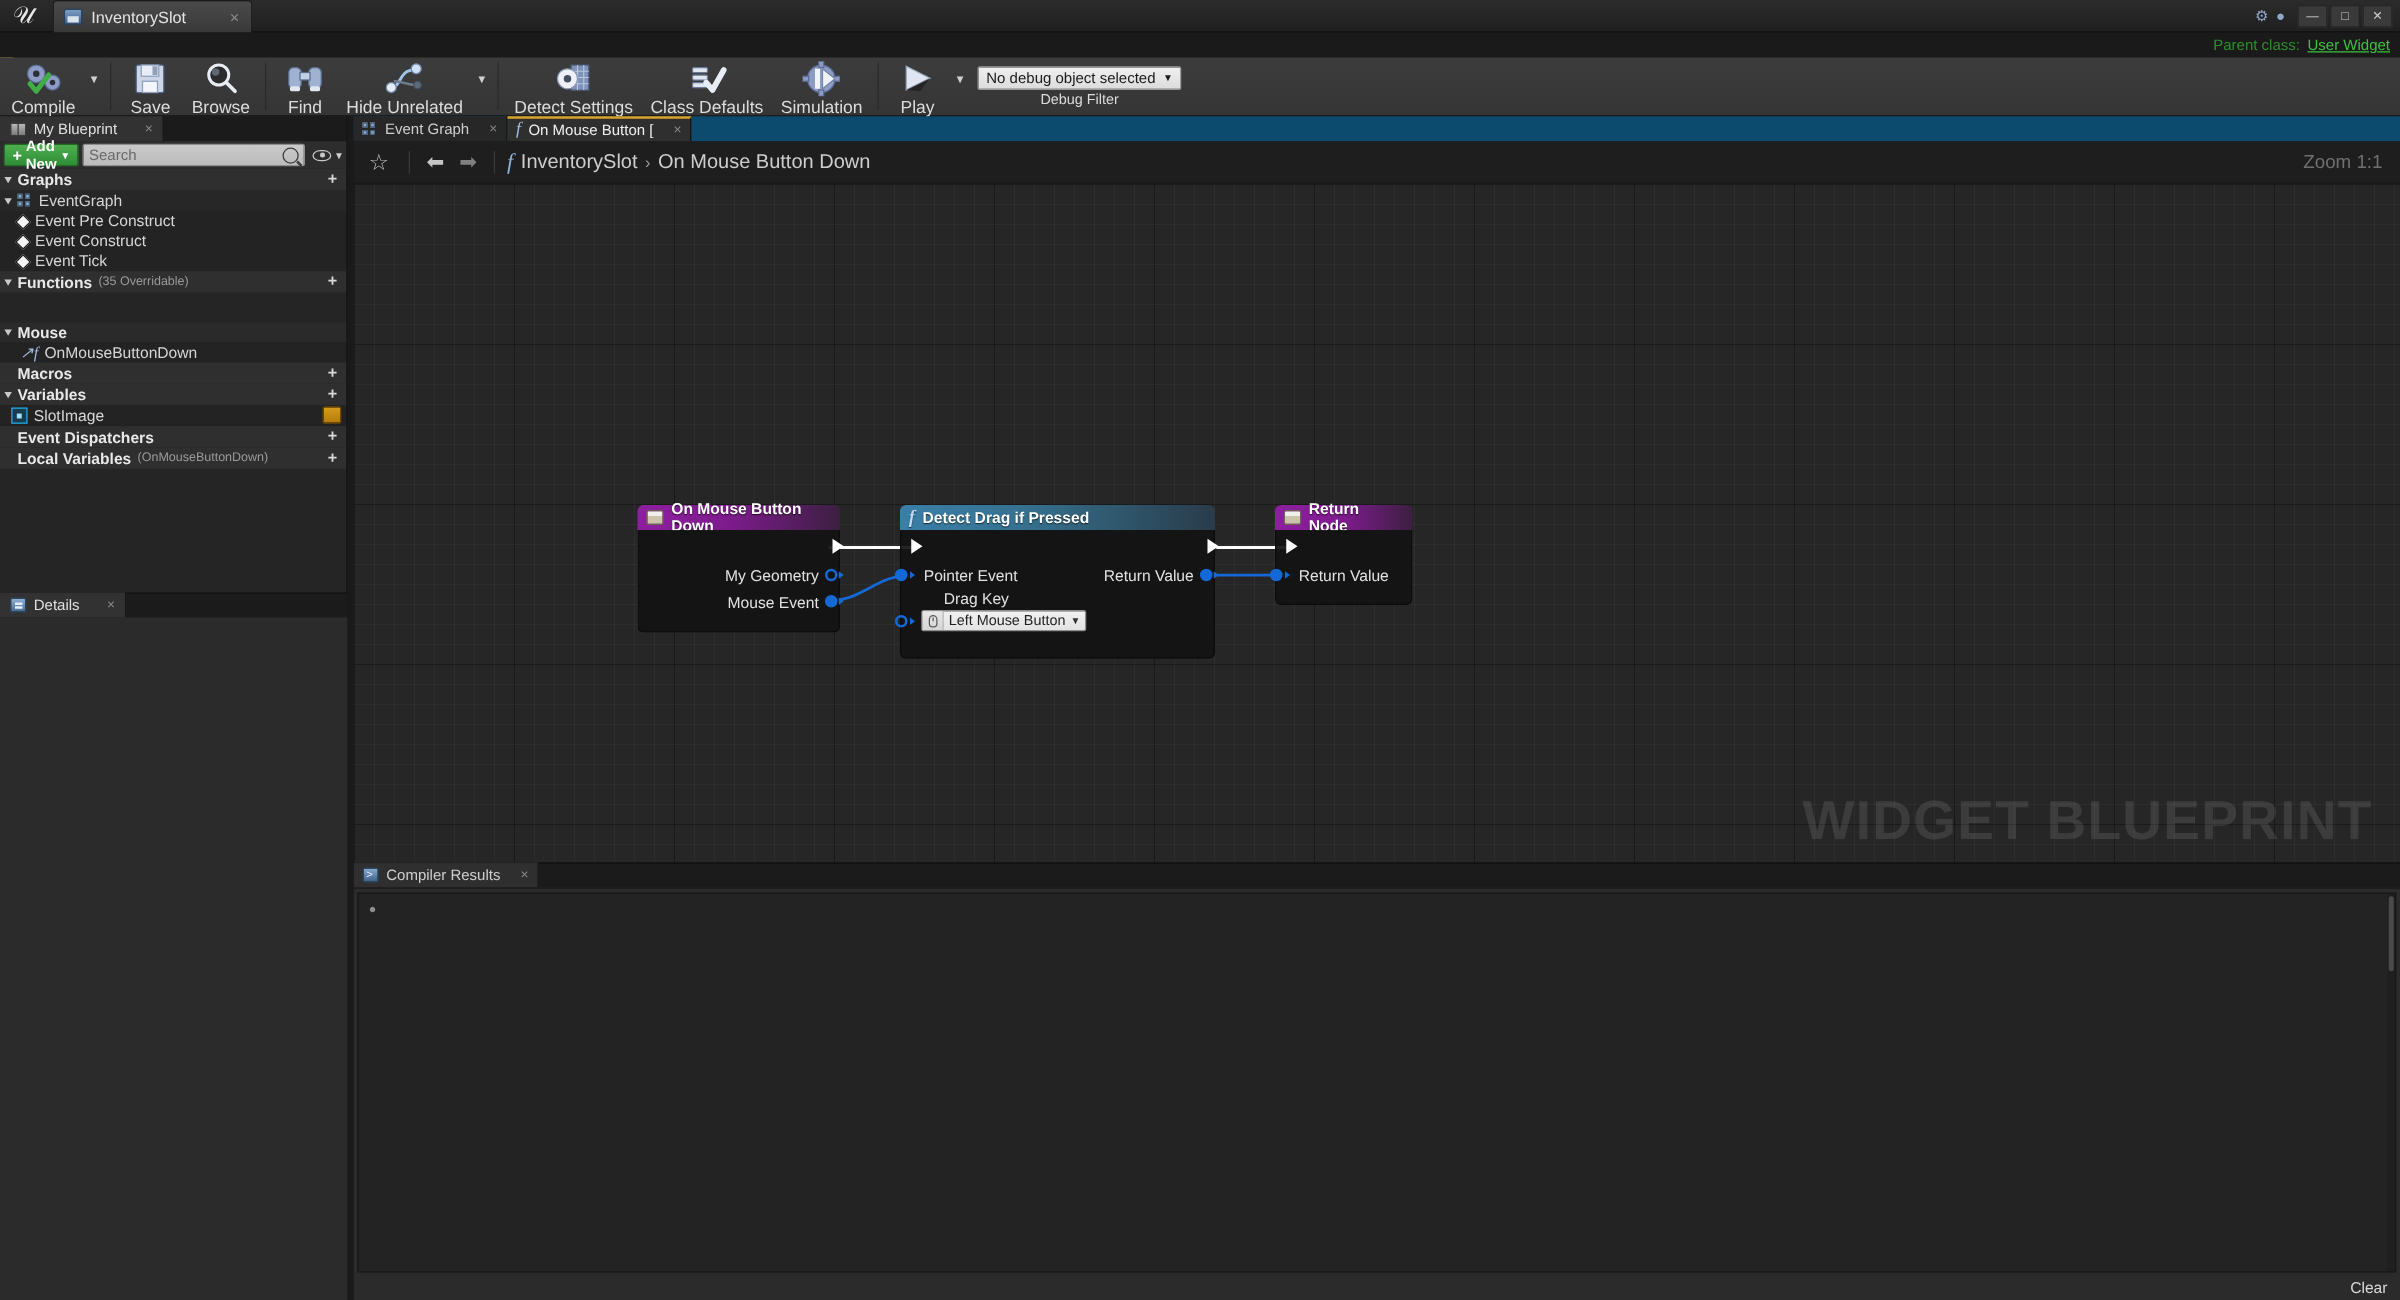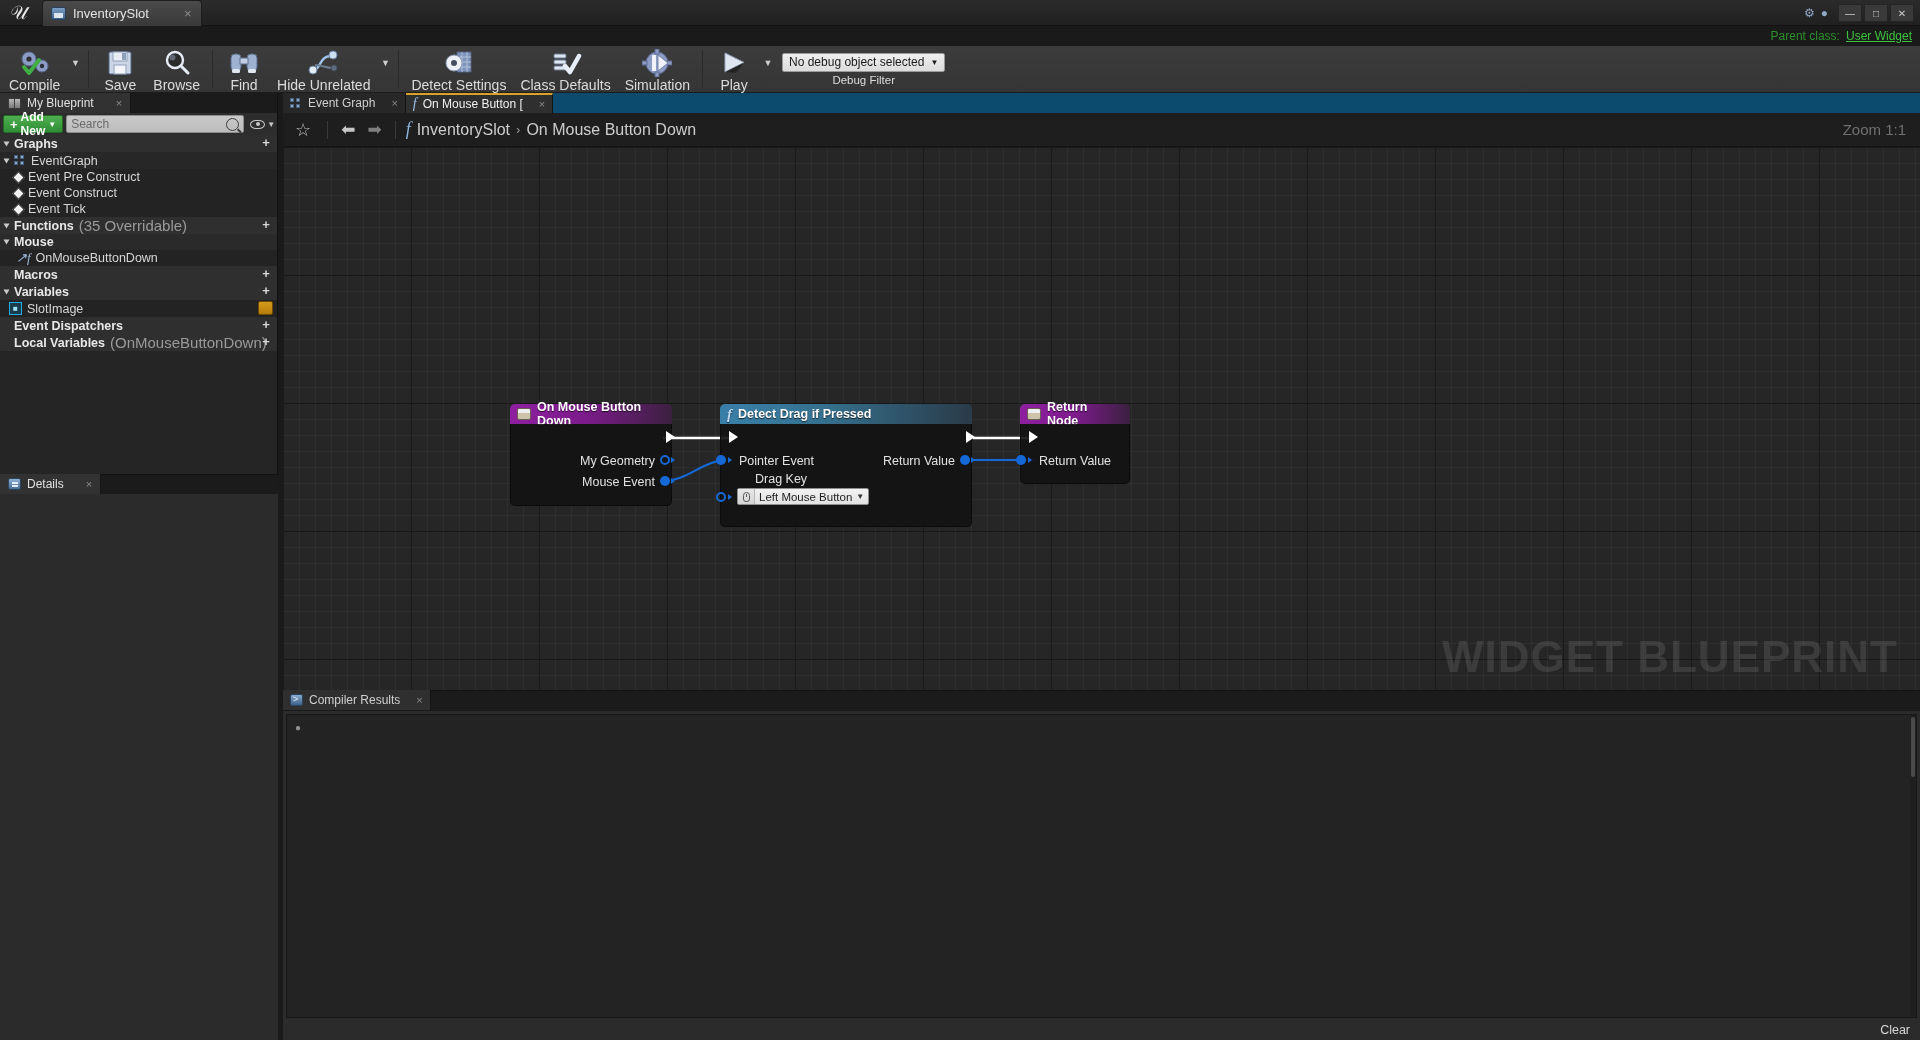--- a/index.html
+++ b/index.html
@@ -199,21 +199,21 @@
   .diamond {
     width: 9px; height: 9px; background: #f4f4f4; border: 1px solid #1c1c1c;
     transform: rotate(45deg); flex: none; margin-left: 14px;
   }
   .fn-ico { margin-left: 16px; color: #9fb9dd; font-family: "Liberation Serif", serif; font-style: italic; font-size: 13px; flex:none;}
   .var-ico {
     width: 13px; height: 13px; border: 1.5px solid #1faee8; background: #1a3b4a;
     margin-left: 9px; flex: none; display:flex; align-items:center; justify-content:center;
   }
   .var-ico b { color: #9fe0fa; font-size: 8px; line-height: 8px; }
-  .dim { color: #9a9a9a; font-weight: normal; font-size: 15px; }
+  .dim { color: #9a9a9a; font-weight: normal; font-size: 10px; }
   .editbtn {
     position: absolute; right: 4px; top: 1px; width: 15px; height: 14px;
     background: linear-gradient(180deg,#d59b1c,#b47d0b); border:1px solid #6d4a03;
     border-radius: 2px;
   }
 
   .details-tabrow {
     position: absolute; left: 0; top: 381px; width: 278px; height: 20px;
     background: #1b1b1b; display: flex; align-items: flex-end;
     border-top: 1px solid #121212;
@@ -604,21 +604,21 @@
         <span>Event Tick</span>
       </div>
 
       <div class="tree-row section" style="height:17px;">
         <span class="tri"></span>
         <span>Functions</span>
         <span class="dim">(35 Overridable)</span>
         <span class="plusbtn">+</span>
       </div>
 
-      <div class="tree-row section2" style="height:16px;">
+      <div class="tree-row section2" style="height:16px;margin-top:24px;">
         <span class="tri"></span>
         <span>Mouse</span>
       </div>
 
       <div class="tree-row item" style="height:16px;">
         <span class="fn-ico">↗<i>f</i></span>
         <span>OnMouseButtonDown</span>
       </div>
 
       <div class="tree-row section" style="height:17px;">

